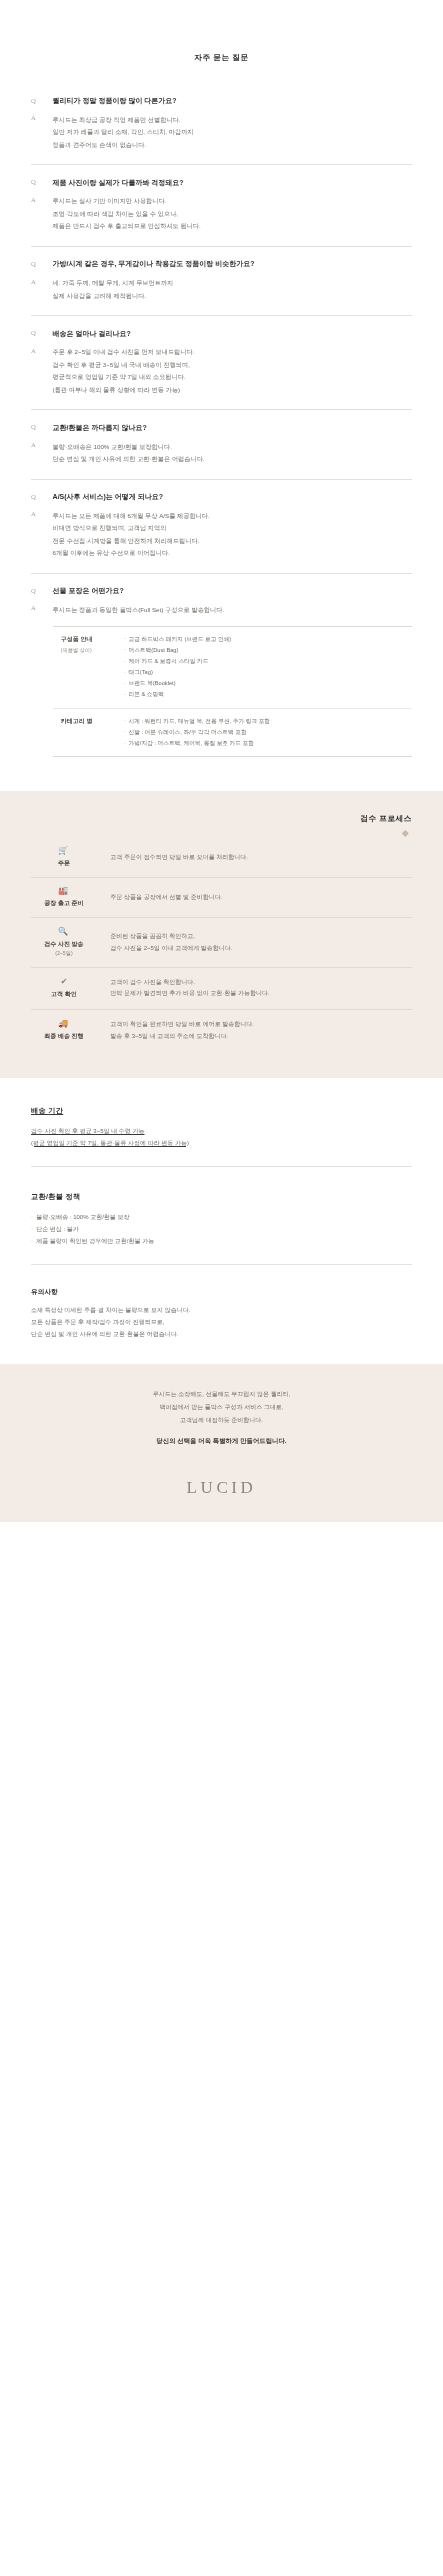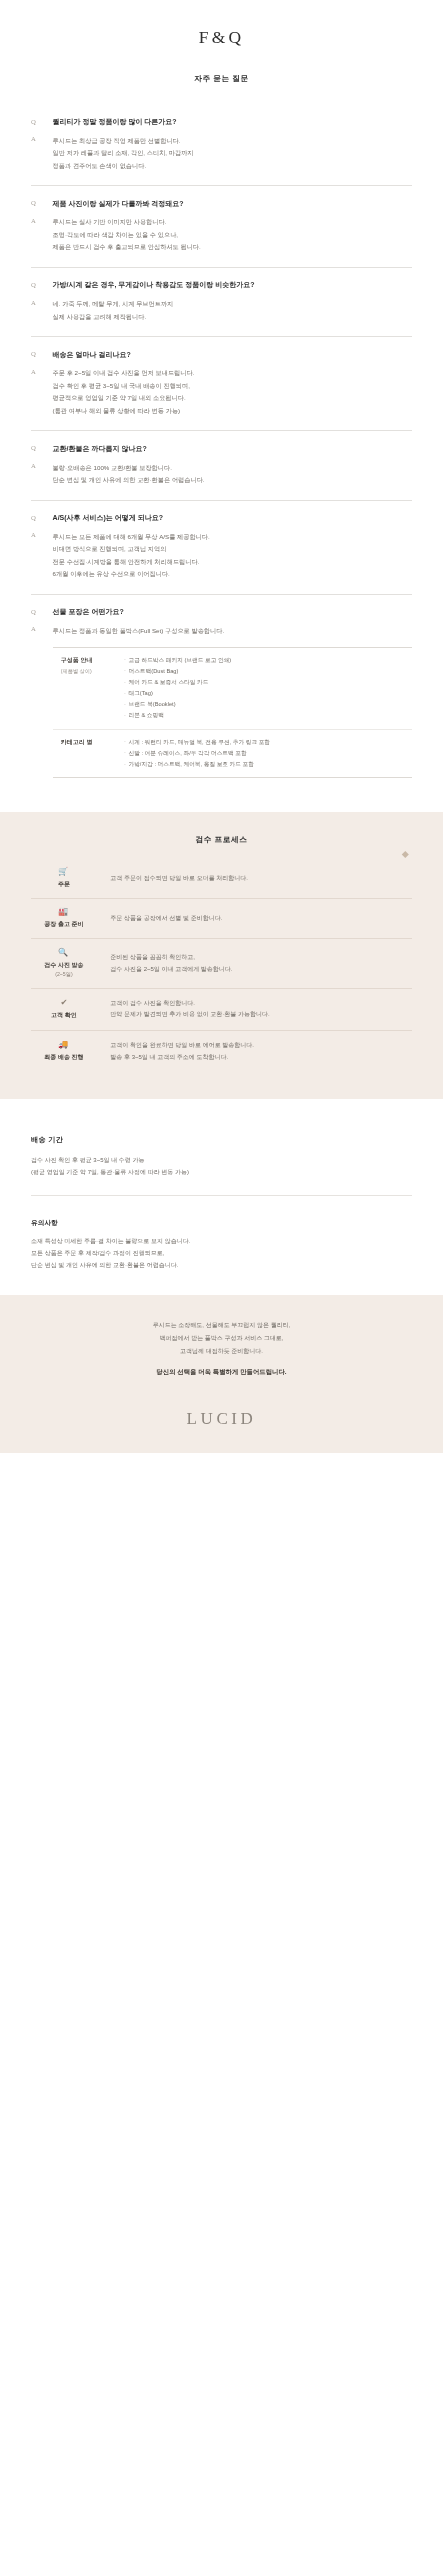--- a/index.html
+++ b/index.html
@@ -82,21 +82,21 @@
     content: "·";
     position: absolute;
     left: 0;
     top: -0.5px;
     color: #9b958e;
   }
 
   
   .process-section { background: #f3ece6; padding: 23px 31px 27px; position: relative; }
   .section-title {
-    text-align: center;
+    text-align: right;
     font-size: 7.7px;
     font-weight: bold;
     color: #2f2f2f;
     letter-spacing: 0.5px;
     margin-bottom: 4.1px;
   }
   .deco-diamond {
     position: absolute;
     right: 35px;
     width: 4.6px; height: 4.6px;
@@ -127,21 +127,21 @@
     font-size: 6px;
     color: #6d6862;
     line-height: 1.9;
     display: flex;
     flex-direction: column;
     justify-content: center;
   }
 
   
   .plain-section { padding: 20.6px 31px 5.2px; }
-  .plain-section.first { padding-top: 36px; }
+  .plain-section.first { padding-top: 28px; text-decoration: underline; }
   .blk-title {
     font-size: 7.2px;
     font-weight: bold;
     color: #2f2f2f;
     margin-bottom: 8.2px;
     letter-spacing: 0.3px;
   }
   .blk-body { font-size: 6px; color: #6d6862; line-height: 2.0; }
   .blk-body .li { position: relative; padding-left: 5.2px; }
   .blk-body .li::before {
@@ -172,21 +172,20 @@
     color: #8e8madd;
     color: #8d867e;
   }
 </style>
 </head>
 <body>
 
 <div class="page">
 
   <div class="fq-header">
-    <div class="fq-logo">F&amp;Q</div>
     <div class="fq-sub">자주 묻는 질문</div>
   </div>
 
   <div class="faq-wrap">
 
     <div class="faq-item">
       <div class="qa-row">
         <div class="qa-mark">Q</div>
         <div class="q-text">퀄리티가 정말 정품이랑 많이 다른가요?</div>
       </div>
@@ -392,20 +391,29 @@
 
   <div class="plain-section first">
     <div class="blk-title">배송 기간</div>
     <div class="blk-body">
       <div>검수 사진 확인 후 평균 3~5일 내 수령 가능</div>
       <div>(평균 영업일 기준 약 7일, 통관·물류 사정에 따라 변동 가능)</div>
     </div>
     <div class="hr-soft"></div>
   </div>
 
+  <div class="plain-section">
+    <div class="blk-title">교환/환불 정책</div>
+    <div class="blk-body">
+      <div class="li">불량·오배송 : 100% 교환/환불 보장</div>
+      <div class="li">단순 변심 : 불가</div>
+      <div class="li">제품 불량이 확인된 경우에만 교환/환불 가능</div>
+    </div>
+    <div class="hr-soft"></div>
+  </div>
 
   <div class="notice-section">
     <div class="notice-title">유의사항</div>
     <div class="blk-body">
       <div>소재 특성상 미세한 주름·결 차이는 불량으로 보지 않습니다.</div>
       <div>모든 상품은 주문 후 제작/검수 과정이 진행되므로,</div>
       <div>단순 변심 및 개인 사유에 의한 교환·환불은 어렵습니다.</div>
     </div>
   </div>
 

